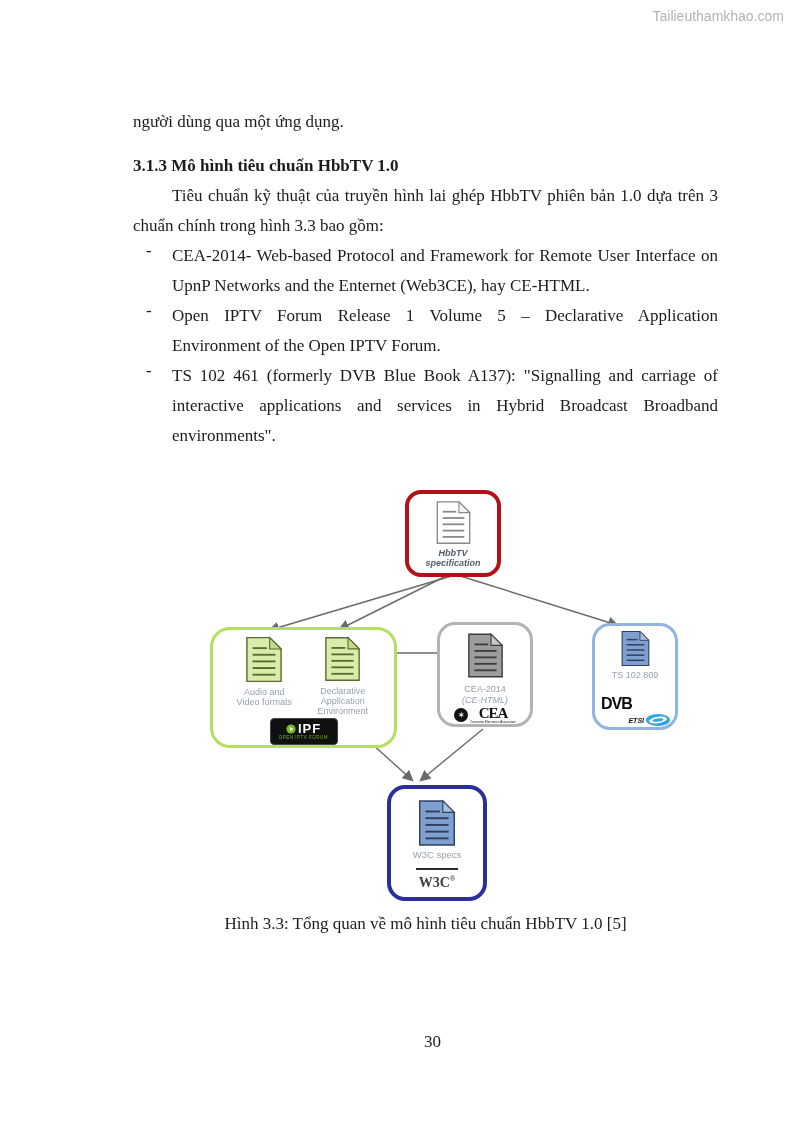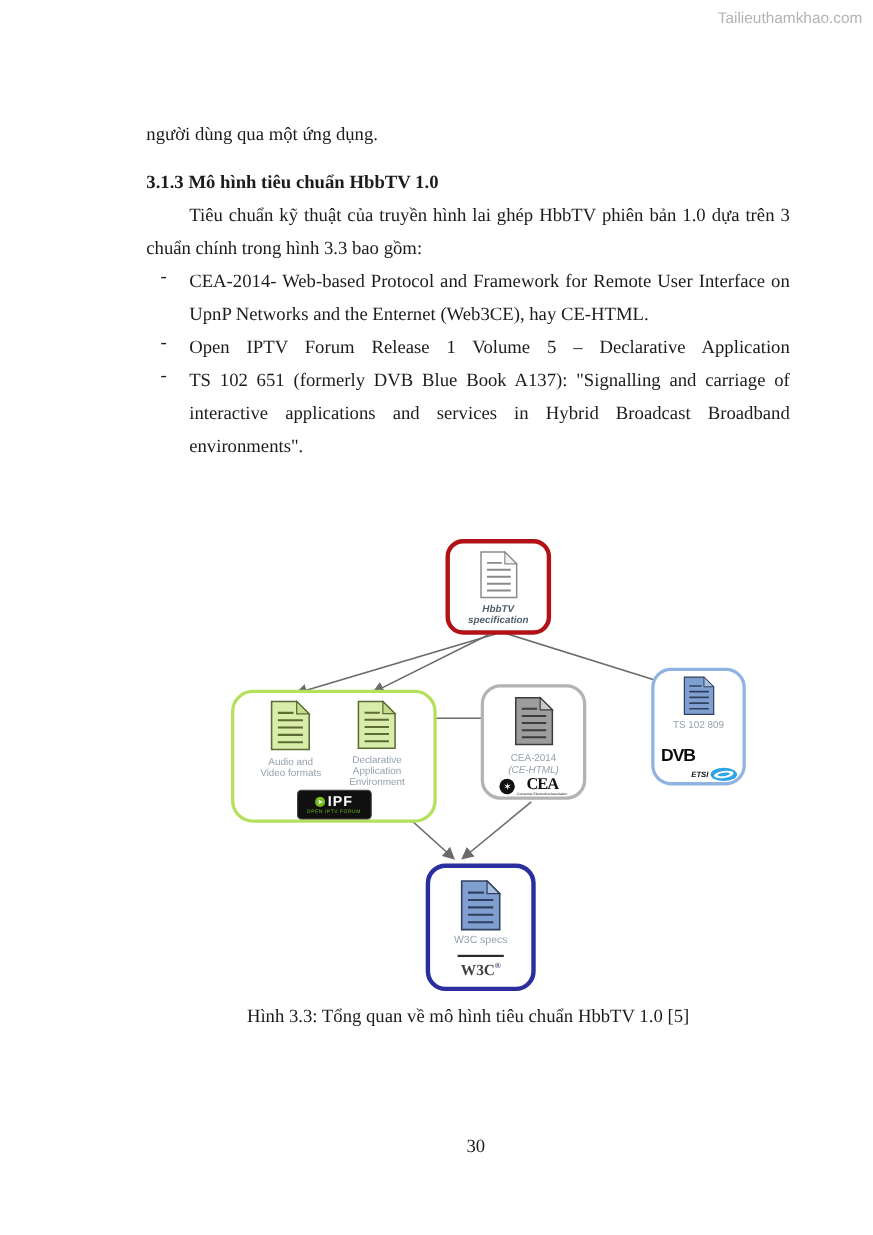--- a/index.html
+++ b/index.html
@@ -20,21 +20,21 @@
   .li .dash{position:absolute;left:13px;top:0;}
 
   
   .diagram{position:absolute;left:200px;top:485px;width:500px;height:432px;
            font-family:"Liberation Sans",sans-serif;}
   .dbox{position:absolute;box-sizing:border-box;background:#fff;display:flex;
         flex-direction:column;align-items:center;}
   .box-hbbtv{left:205px;top:5px;width:96px;height:87px;border:4px solid #b01217;border-radius:16px;padding-top:6px;}
   .box-oipf{left:10px;top:142px;width:187px;height:121px;border:3px solid #b4e05c;border-radius:20px;}
   .box-cea{left:237px;top:137px;width:96px;height:105px;border:3px solid #b3b3b3;border-radius:18px;padding-top:5px;justify-content:space-between;}
-  .box-ts{left:392px;top:122px;width:86px;height:107px;border:3px solid #90b3e1;border-radius:18px;padding-top:4px;}
+  .box-ts{left:392px;top:138px;width:86px;height:107px;border:3px solid #90b3e1;border-radius:18px;padding-top:4px;}
   .box-w3c{left:168px;top:300px;width:100px;height:116px;border:4px solid #2b2f9e;border-radius:18px;padding-top:10px;margin-left:19px;}
 
   .dlabel{font-size:9px;line-height:10px;color:#96a1ad;text-align:center;white-space:pre-line;margin-top:3px;}
   .dlabel.strong{color:#515e6b;font-weight:bold;font-style:italic;}
   .ital{font-style:italic;}
 
   
   svg.doc{display:block;}
   .doc-body{stroke-width:1.5;}
   .doc-line{stroke-width:2;}
@@ -90,25 +90,26 @@
 
   <div class="li">
     <span class="dash">-</span>
     <div class="tline jline">CEA-2014- Web-based Protocol and Framework for Remote User Interface on</div>
     <div class="tline">UpnP Networks and the Enternet (Web3CE), hay CE-HTML.</div>
   </div>
 
   <div class="li">
     <span class="dash">-</span>
     <div class="tline jline">Open IPTV Forum Release 1 Volume 5 – Declarative Application</div>
+    <div class="tline">Environment of the Open IPTV Forum.</div>
   </div>
 
   <div class="li">
     <span class="dash">-</span>
-    <div class="tline jline">TS 102 651 (formerly DVB Blue Book A137): "Signalling and carriage of</div>
+    <div class="tline jline">TS 102 461 (formerly DVB Blue Book A137): "Signalling and carriage of</div>
     <div class="tline jline">interactive applications and services in Hybrid Broadcast Broadband</div>
     <div class="tline">environments".</div>
   </div>
 </div>
 
 <div class="diagram">
 
   <svg class="arrows" width="500" height="432">
     <defs>
       <marker id="ah" viewBox="0 0 10 10" refX="8" refY="5" markerWidth="8" markerHeight="8" orient="auto">

